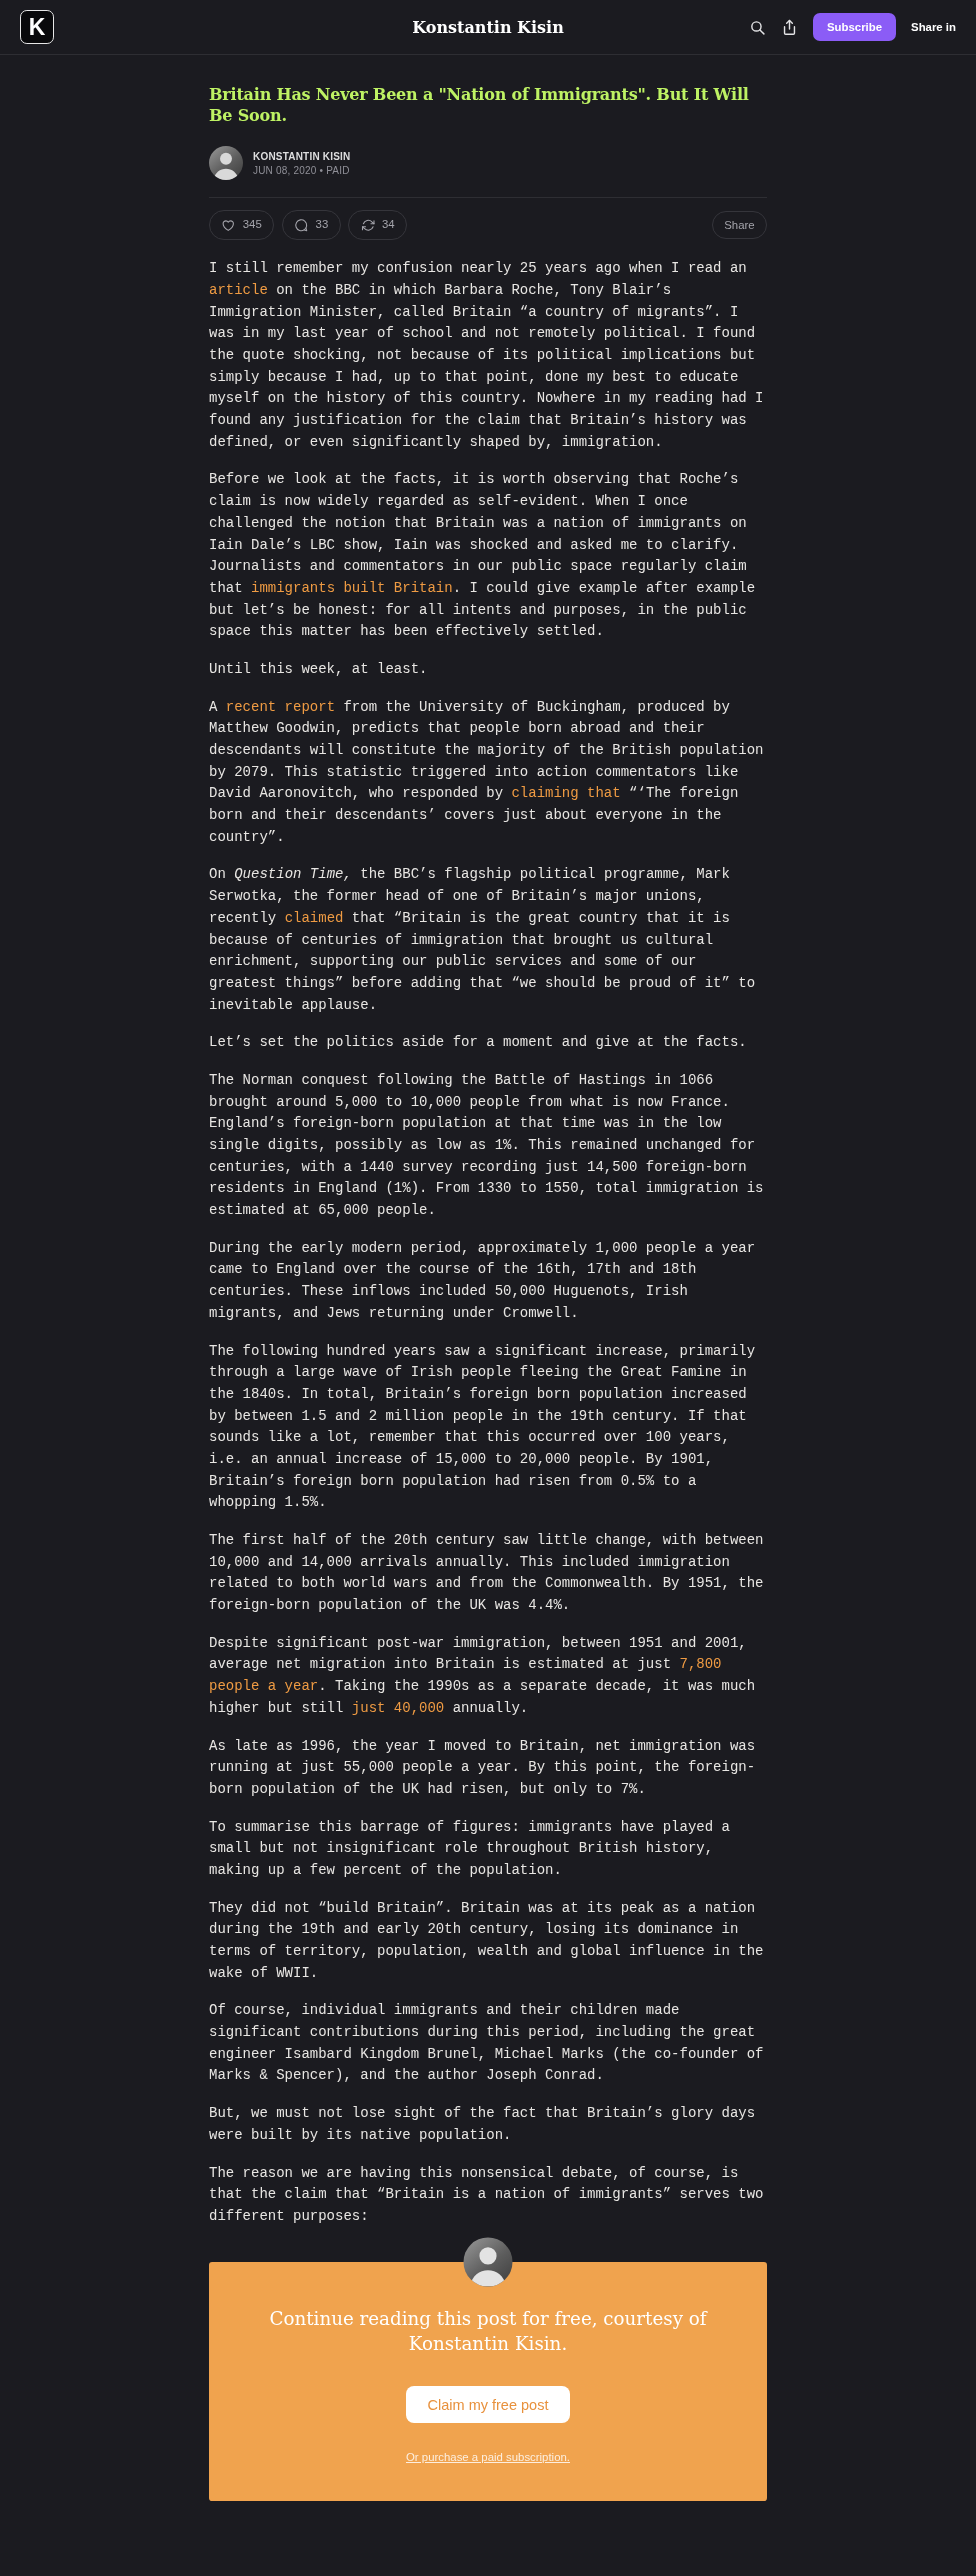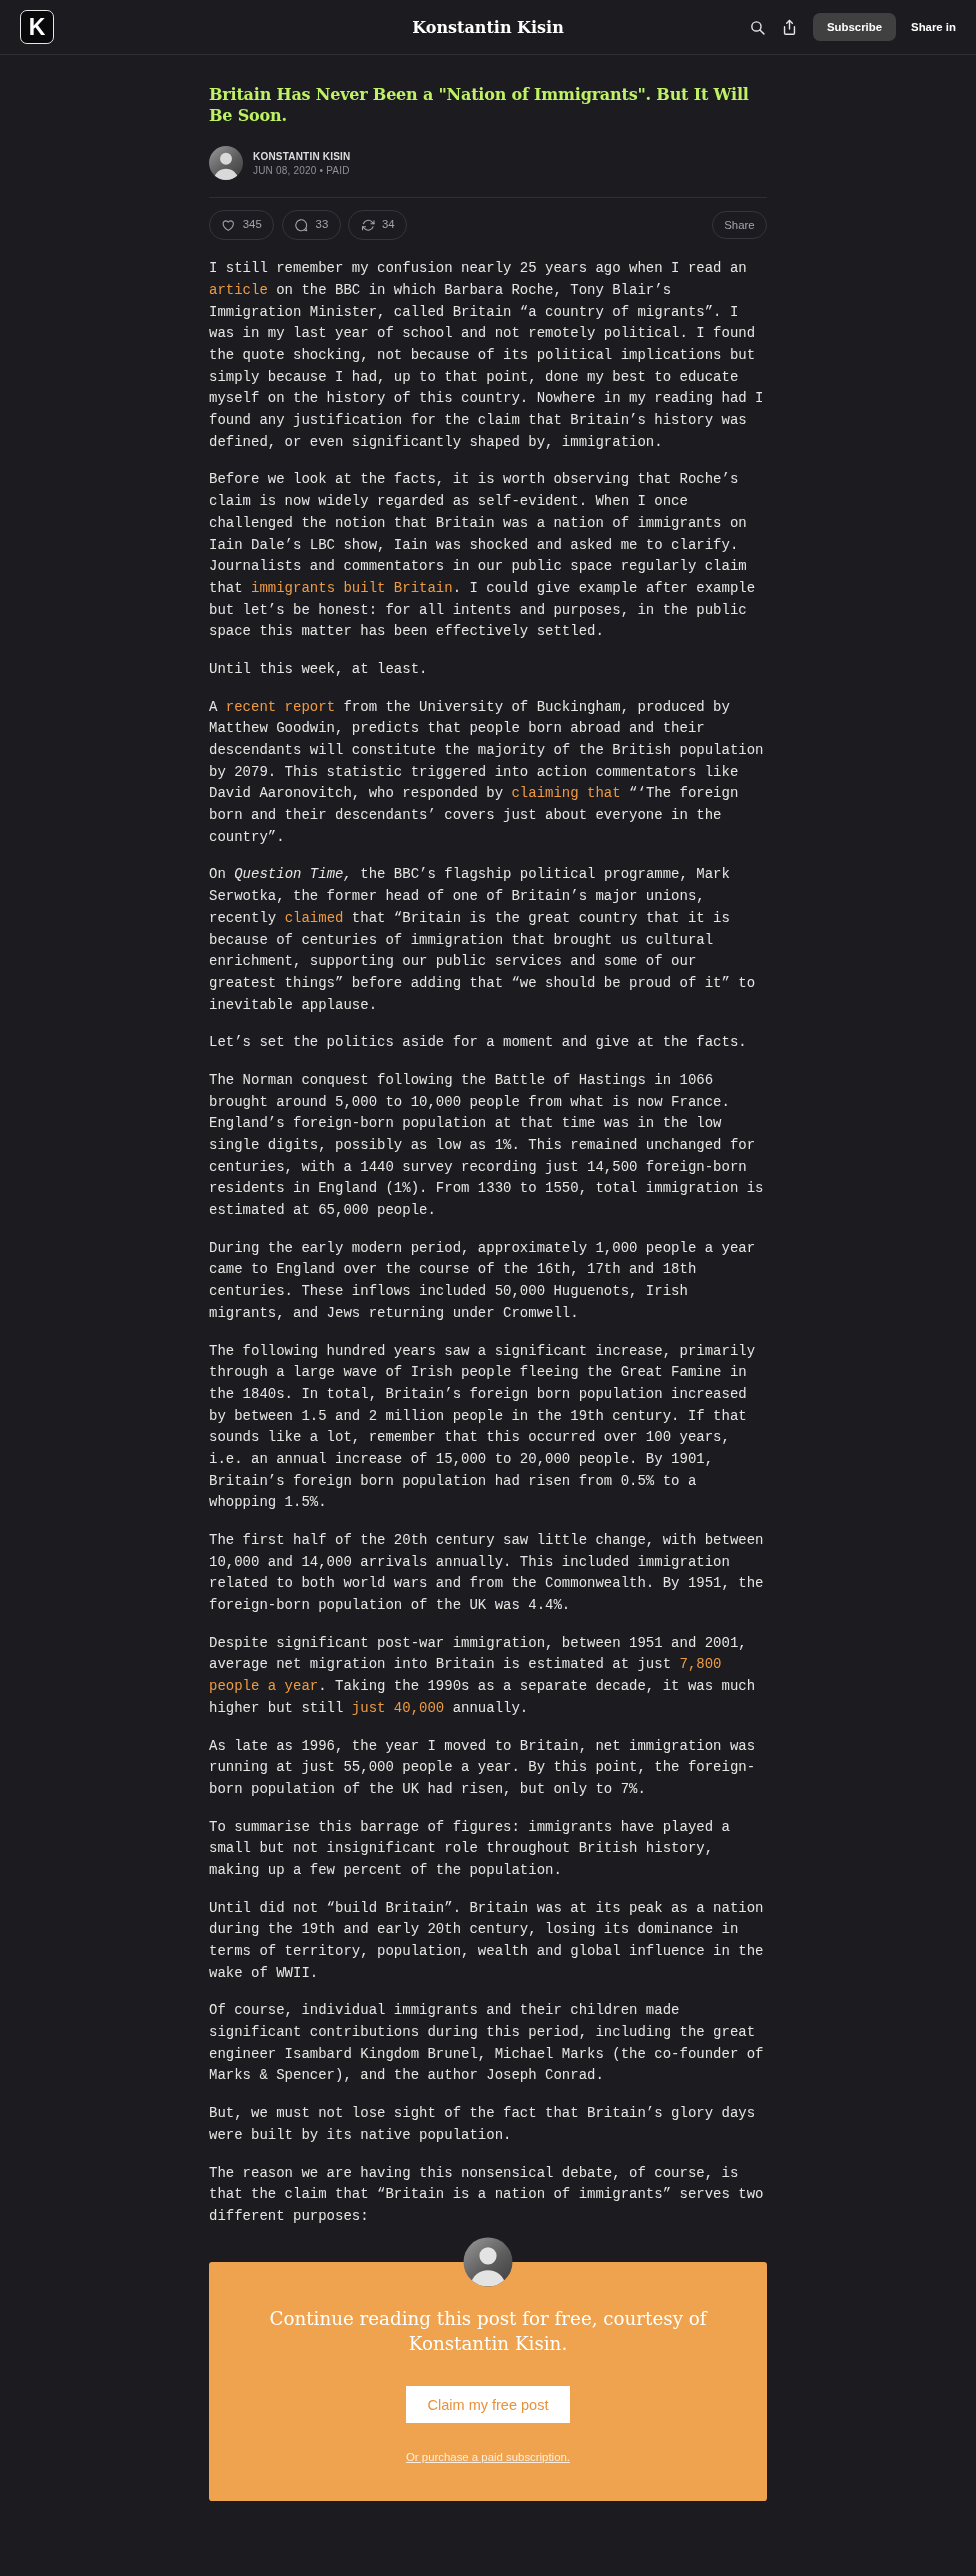--- a/index.html
+++ b/index.html
@@ -34,21 +34,21 @@
   .site-title {
     position:absolute; left:50%; transform:translateX(-50%);
     font-family:"DejaVu Serif", serif;
     font-weight:700; font-size:16px; color:#ffffff;
     white-space:nowrap; cursor:pointer;
   }
   .header-right { margin-left:auto; display:flex; align-items:center; gap:15.3px; }
   .icon-btn { width:17px; height:17px; color:#e4e4e6; cursor:pointer; display:flex; }
   .icon-btn svg { width:100%; height:100%; }
   .subscribe-btn {
-    background:#404040; color:#ffffff;
+    background:#8b5cf6; color:#ffffff;
     border:none; border-radius:7px;
     font-weight:700; font-size:11.4px;
     padding:7.6px 13.7px; cursor:pointer;
     font-family:"Liberation Sans", sans-serif;
   }
   .signin-link { color:#ffffff; font-weight:700; font-size:11.4px; cursor:pointer; }
 
   
   .container { width:558px; margin:0 auto; }
   .post-title {
@@ -105,21 +105,21 @@
     width:49px; height:49px;
   }
   .paywall-heading {
     font-family:"DejaVu Serif", serif;
     font-weight:400; font-size:18.3px; line-height:1.4;
     color:#ffffff; max-width:458px; margin:0 auto;
   }
   .paywall-btn {
     display:inline-block; margin-top:29px;
     background:#ffffff; color:#e8913c;
-    border:none; border-radius:0;
+    border:none; border-radius:8px;
     font-size:14.5px; padding:10.7px 21.4px;
     cursor:pointer; font-family:"Liberation Sans", sans-serif;
   }
   .paywall-sub { margin-top:27.5px; font-size:11.4px; color:rgba(255,255,255,.82);text-decoration:underline; }
 </style>
 </head>
 <body>
 
 <header class="site-header">
   <div class="logo-box">
@@ -207,21 +207,21 @@
       <p>A <a>recent report</a> from the University of Buckingham, produced by Matthew Goodwin, predicts that people born abroad and their descendants will constitute the majority of the British population by 2079. This statistic triggered into action commentators like David Aaronovitch, who responded by <a>claiming that</a> “‘The foreign born and their descendants’ covers just about everyone in the country”.</p>
       <p>On <em>Question Time,</em> the BBC’s flagship political programme, Mark Serwotka, the former head of one of Britain’s major unions, recently <a>claimed</a> that “Britain is the great country that it is because of centuries of immigration that brought us cultural enrichment, supporting our public services and some of our greatest things” before adding that “we should be proud of it” to inevitable applause.</p>
       <p>Let’s set the politics aside for a moment and give at the facts.</p>
       <p>The Norman conquest following the Battle of Hastings in 1066 brought around 5,000 to 10,000 people from what is now France. England’s foreign-born population at that time was in the low single digits, possibly as low as 1%. This remained unchanged for centuries, with a 1440 survey recording just 14,500 foreign-born residents in England (1%). From 1330 to 1550, total immigration is estimated at 65,000 people.</p>
       <p>During the early modern period, approximately 1,000 people a year came to England over the course of the 16th, 17th and 18th centuries. These inflows included 50,000 Huguenots, Irish migrants, and Jews returning under Cromwell.</p>
       <p>The following hundred years saw a significant increase, primarily through a large wave of Irish people fleeing the Great Famine in the 1840s. In total, Britain’s foreign born population increased by between 1.5 and 2 million people in the 19th century. If that sounds like a lot, remember that this occurred over 100 years, i.e. an annual increase of 15,000 to 20,000 people. By 1901, Britain’s foreign born population had risen from 0.5% to a whopping 1.5%.</p>
       <p>The first half of the 20th century saw little change, with between 10,000 and 14,000 arrivals annually. This included immigration related to both world wars and from the Commonwealth. By 1951, the foreign-born population of the UK was 4.4%.</p>
       <p>Despite significant post-war immigration, between 1951 and 2001, average net migration into Britain is estimated at just <a>7,800 people a year</a>. Taking the 1990s as a separate decade, it was much higher but still <a>just 40,000</a> annually.</p>
       <p>As late as 1996, the year I moved to Britain, net immigration was running at just 55,000 people a year. By this point, the foreign-born population of the UK had risen, but only to 7%.</p>
       <p>To summarise this barrage of figures: immigrants have played a small but not insignificant role throughout British history, making up a few percent of the population.</p>
-      <p>Until did not “build Britain”. Britain was at its peak as a nation during the 19th and early 20th century, losing its dominance in terms of territory, population, wealth and global influence in the wake of WWII.</p>
+      <p>They did not “build Britain”. Britain was at its peak as a nation during the 19th and early 20th century, losing its dominance in terms of territory, population, wealth and global influence in the wake of WWII.</p>
       <p>Of course, individual immigrants and their children made significant contributions during this period, including the great engineer Isambard Kingdom Brunel, Michael Marks (the co-founder of Marks &amp; Spencer), and the author Joseph Conrad.</p>
       <p>But, we must not lose sight of the fact that Britain’s glory days were built by its native population.</p>
       <p>The reason we are having this nonsensical debate, of course, is that the claim that “Britain is a nation of immigrants” serves two different purposes:</p>
     </div>
 
   <section class="paywall">
     <div class="avatar paywall-avatar">
       <svg viewBox="0 0 24 24">
           <circle cx="12" cy="9" r="4.2" fill="#e3e3e3"></circle>
           <path d="M3 24c1.2-5.4 4.8-8 9-8s7.8 2.6 9 8z" fill="#e3e3e3"></path>

